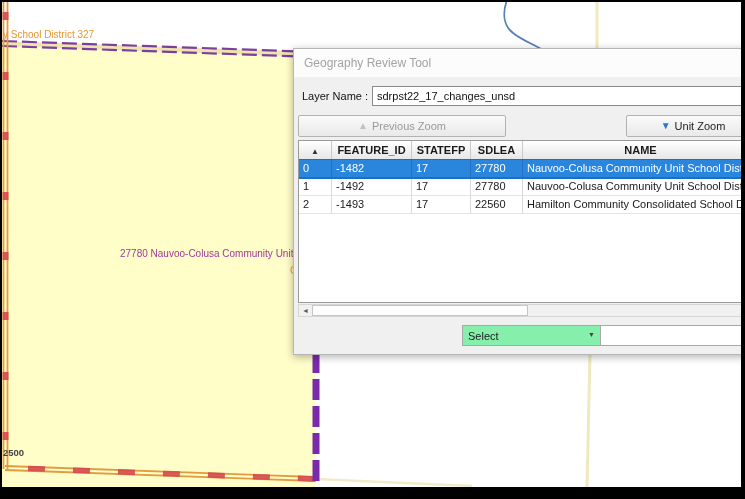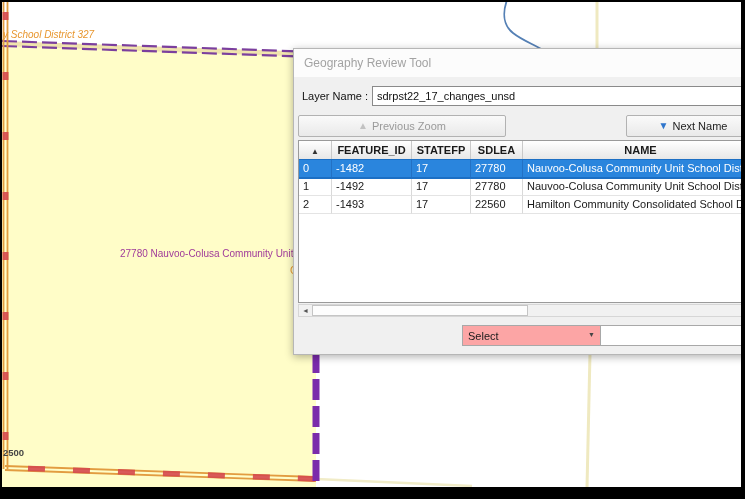--- a/index.html
+++ b/index.html
@@ -1,21 +1,21 @@
 <!DOCTYPE html>
 <html><head>
 <meta charset="utf-8">
 <style>
   * { margin:0; padding:0; box-sizing:border-box; }
   body { font-family:"Liberation Sans", sans-serif; background:#888; }
   #frame { position:relative; width:745px; height:499px; background:#000; overflow:hidden; }
   #map { position:absolute; left:2px; top:2px; width:739px; height:485px; background:#ffffff; overflow:hidden; }
   #map svg { position:absolute; left:0; top:0; }
   .maplabel { position:absolute; white-space:nowrap; font-size:10px; }
-  #lbl-district-top { left:1px; top:27px; color:#e8962e;font-style:italic; }
+  #lbl-district-top { left:1px; top:27px; color:#e8962e; }
   #lbl-polygon { left:118px; top:246px; color:#a03b9a; }
   #lbl-clip-char { left:288px; top:263px; color:#e8962e; }
   #lbl-road { left:1px; top:445px; color:#454545; font-weight:bold; font-size:9.5px; }
 
   
   #dialog { position:absolute; left:291px; top:46px; width:470px; height:307px;
             background:#f0f0f0; border:1px solid #b6b6b6;
             box-shadow:0 2px 8px rgba(0,0,0,.30); font-size:11px; color:#1a1a1a; }
   #titlebar { position:absolute; left:0; top:0; right:0; height:28px; background:#fcfcfc; }
   #titlebar .t { position:absolute; left:10px; top:7px; font-size:12px; color:#a3a3a3; }
@@ -53,21 +53,21 @@
   #hscroll { position:absolute; left:4px; top:255px; width:462px; height:13px;
              background:#f1f1f1; border:1px solid #d6d6d6; }
   #hscroll .arr { position:absolute; left:0; top:0; width:13px; height:11px; text-align:center;
                   font-size:7px; line-height:11px; color:#555; }
   #hscroll .thumb { position:absolute; left:13px; top:0; width:216px; height:11px;
                     background:#fdfdfd; border:1px solid #c5c5c5; }
 
   
   #colname-label { left:42px; top:280px; width:124px; text-align:right; position:absolute; }
   #col-select { position:absolute; left:168px; top:276px; width:140px; height:21px;
-                background:#fca5a5; border:1px solid #a8a8a8; }
+                background:#86efac; border:1px solid #a8a8a8; }
   #col-select .val { position:absolute; left:5px; top:4px; }
   #col-select .arr { position:absolute; right:6px; top:5px; font-size:7px; color:#444; }
   #filter-input { position:absolute; left:306px; top:276px; width:166px; height:21px;
                   border:1px solid #a8a8a8; background:#fff; font:inherit; font-size:11px; padding:0 4px; }
 </style>
 </head>
 <body>
 
 <div id="frame">
   <div id="map">
@@ -110,21 +110,21 @@
 
       <span class="lbl" id="layer-label">Layer Name :</span>
       <input id="layer-input" value="sdrpst22_17_changes_unsd" style="">
 
       <div class="btn" id="btn-prev">
         <span class="tri-up">▲</span>
         <span>Previous Zoom</span>
       </div>
       <div class="btn" id="btn-next">
         <span class="tri-down">▼</span>
-        <span>Next Name</span>
+        <span>Unit Zoom</span>
       </div>
 
       <div id="tbl">
         <div class="trow" id="thead">
           <div class="cell"><span class="sort-glyph">▲</span></div>
           <div class="cell">FEATURE_ID</div>
           <div class="cell">STATEFP</div>
           <div class="cell">SDLEA</div>
           <div class="cell">NAME</div>
         </div>

